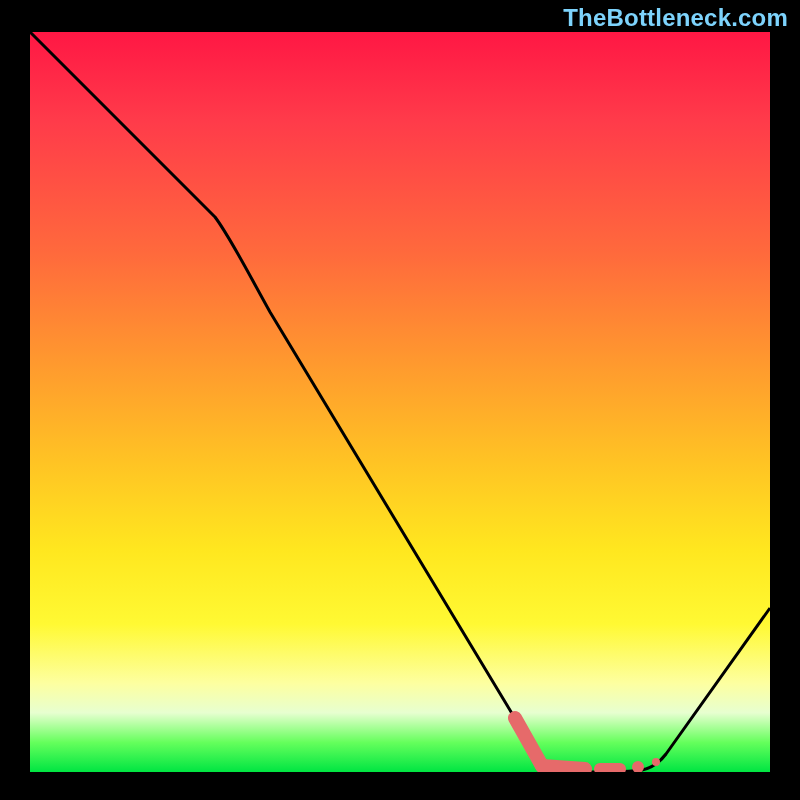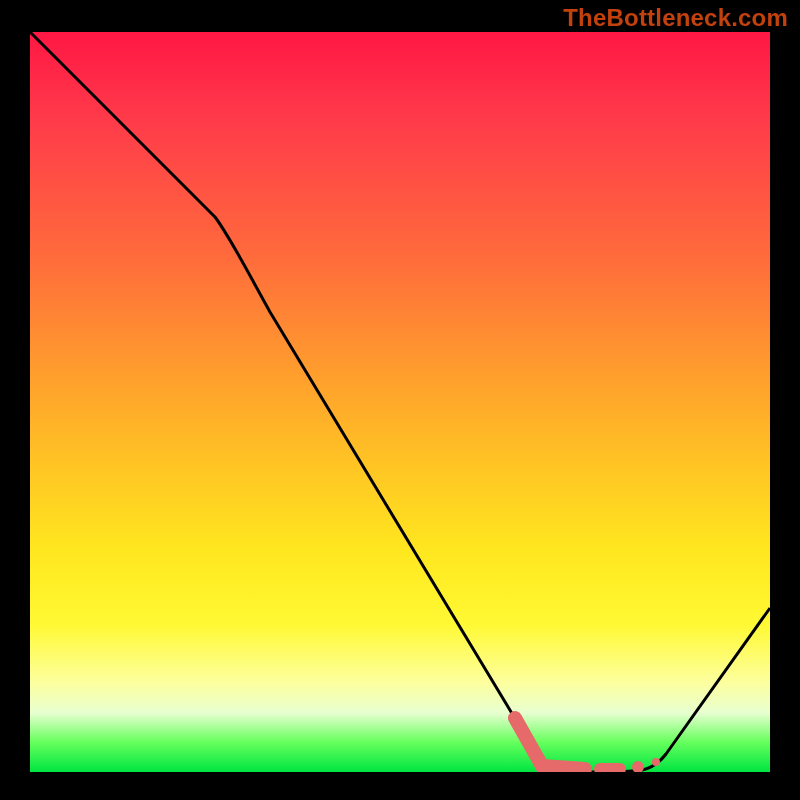--- a/index.html
+++ b/index.html
@@ -10,21 +10,21 @@
     height: 800px;
     background: #000;
   }
   .attribution {
     position: absolute;
     top: 4px;
     right: 12px;
     font-family: Arial, Helvetica, sans-serif;
     font-size: 24px;
     font-weight: bold;
-    color: #c2410c;
+    color: #7dd3fc;
     letter-spacing: 0.2px;
     z-index: 20;
   }
   .plot-frame {
     position: absolute;
     left: 30px;
     top: 32px;
     width: 740px;
     height: 740px;
     background: #000;

